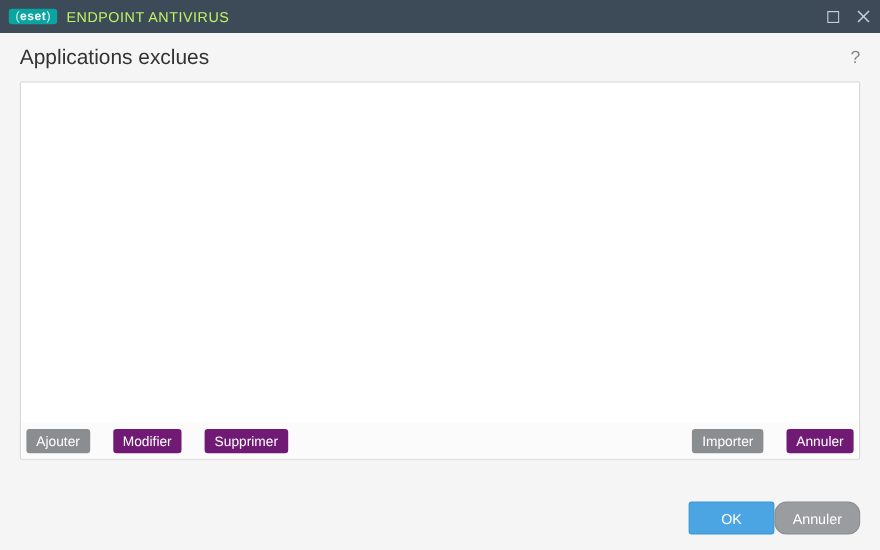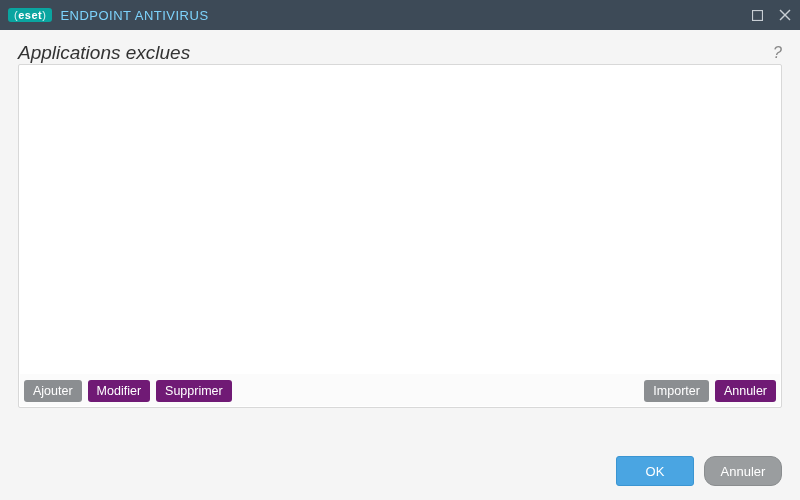--- a/index.html
+++ b/index.html
@@ -27,21 +27,21 @@
       border-radius: 3px;
       letter-spacing: 0.5px;
       margin-right: 8px;
       display: inline-flex;
       align-items: center;
     }
     .brand-badge .paren { font-weight: normal; opacity: 0.85; }
     .title-text {
       font-size: 13px;
       letter-spacing: 0.5px;
-      color: #7dd3fc;
+      color: #bef264;
     }
     .win-controls {
       margin-left: auto;
       display: flex;
       gap: 14px;
       align-items: center;
     }
     .win-btn {
       width: 14px;
       height: 14px;
@@ -51,21 +51,21 @@
       color: #c8ced4;
       cursor: pointer;
     }
     .win-btn svg { display: block; }
     .content {
       padding: 12px 18px 18px 18px;
     }
     .page-header {
       display: flex;
       align-items: center;
-      font-style: italic;
+      margin-bottom: 10px;
     }
     .page-title {
       font-size: 19px;
       color: #333;
       font-weight: 400;
     }
     .help-icon {
       margin-left: auto;
       color: #888;
       font-size: 16px;
@@ -77,21 +77,21 @@
       border-radius: 2px;
       padding: 1px;
     }
     .listbox {
       background: #fff;
       height: 308px;
       width: 100%;
     }
     .btn-row {
       display: flex;
-      gap: 6px;
+      gap: 21px;
       padding: 6px 4px 4px 4px;
       background: #fbfbfb;
     }
     .btn-row .spacer { flex: 1; }
     .small-btn {
       font-size: 12.5px;
       padding: 2px 9px;
       border: none;
       border-radius: 3px;
       color: #fff;
@@ -105,21 +105,20 @@
       cursor: default;
     }
     .footer {
       position: absolute;
       bottom: 0;
       left: 0;
       right: 0;
       padding: 14px 18px;
       display: flex;
       justify-content: flex-end;
-      gap: 10px;
       align-items: center;
     }
     .dlg-btn {
       min-width: 78px;
       height: 30px;
       font-size: 13px;
       border-radius: 3px;
       border: 1px solid transparent;
       cursor: pointer;
       color: #fff;

